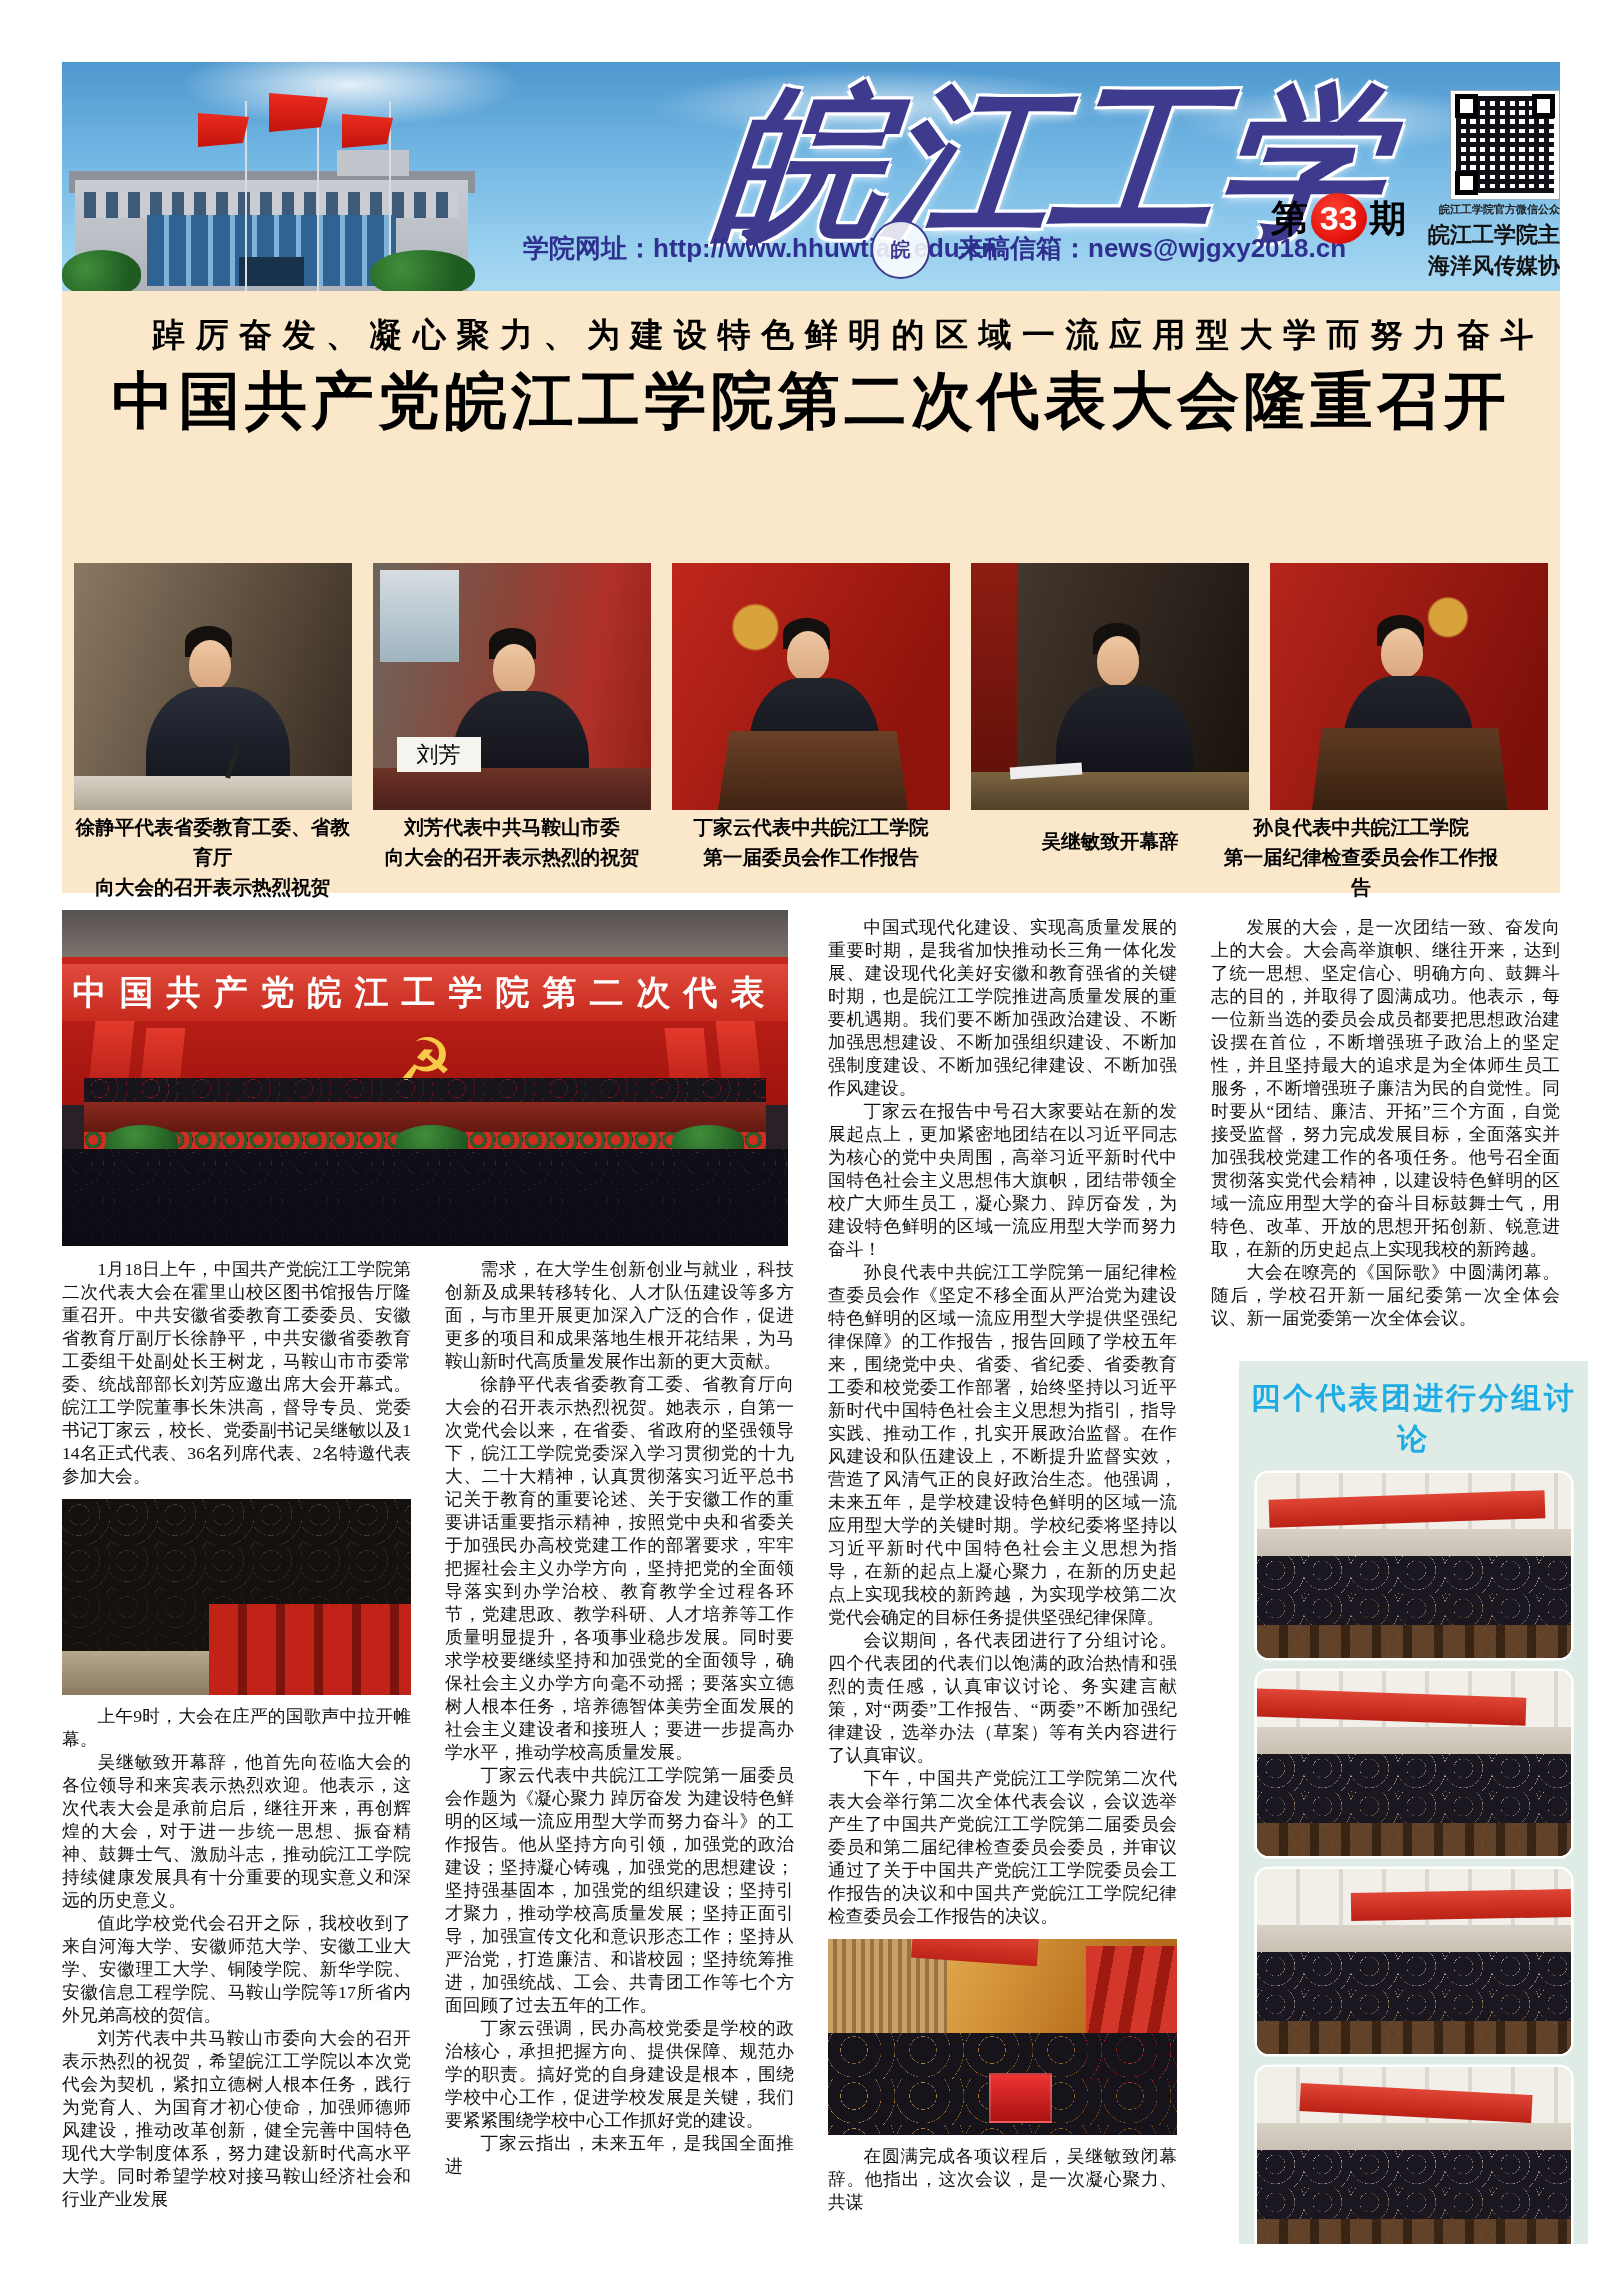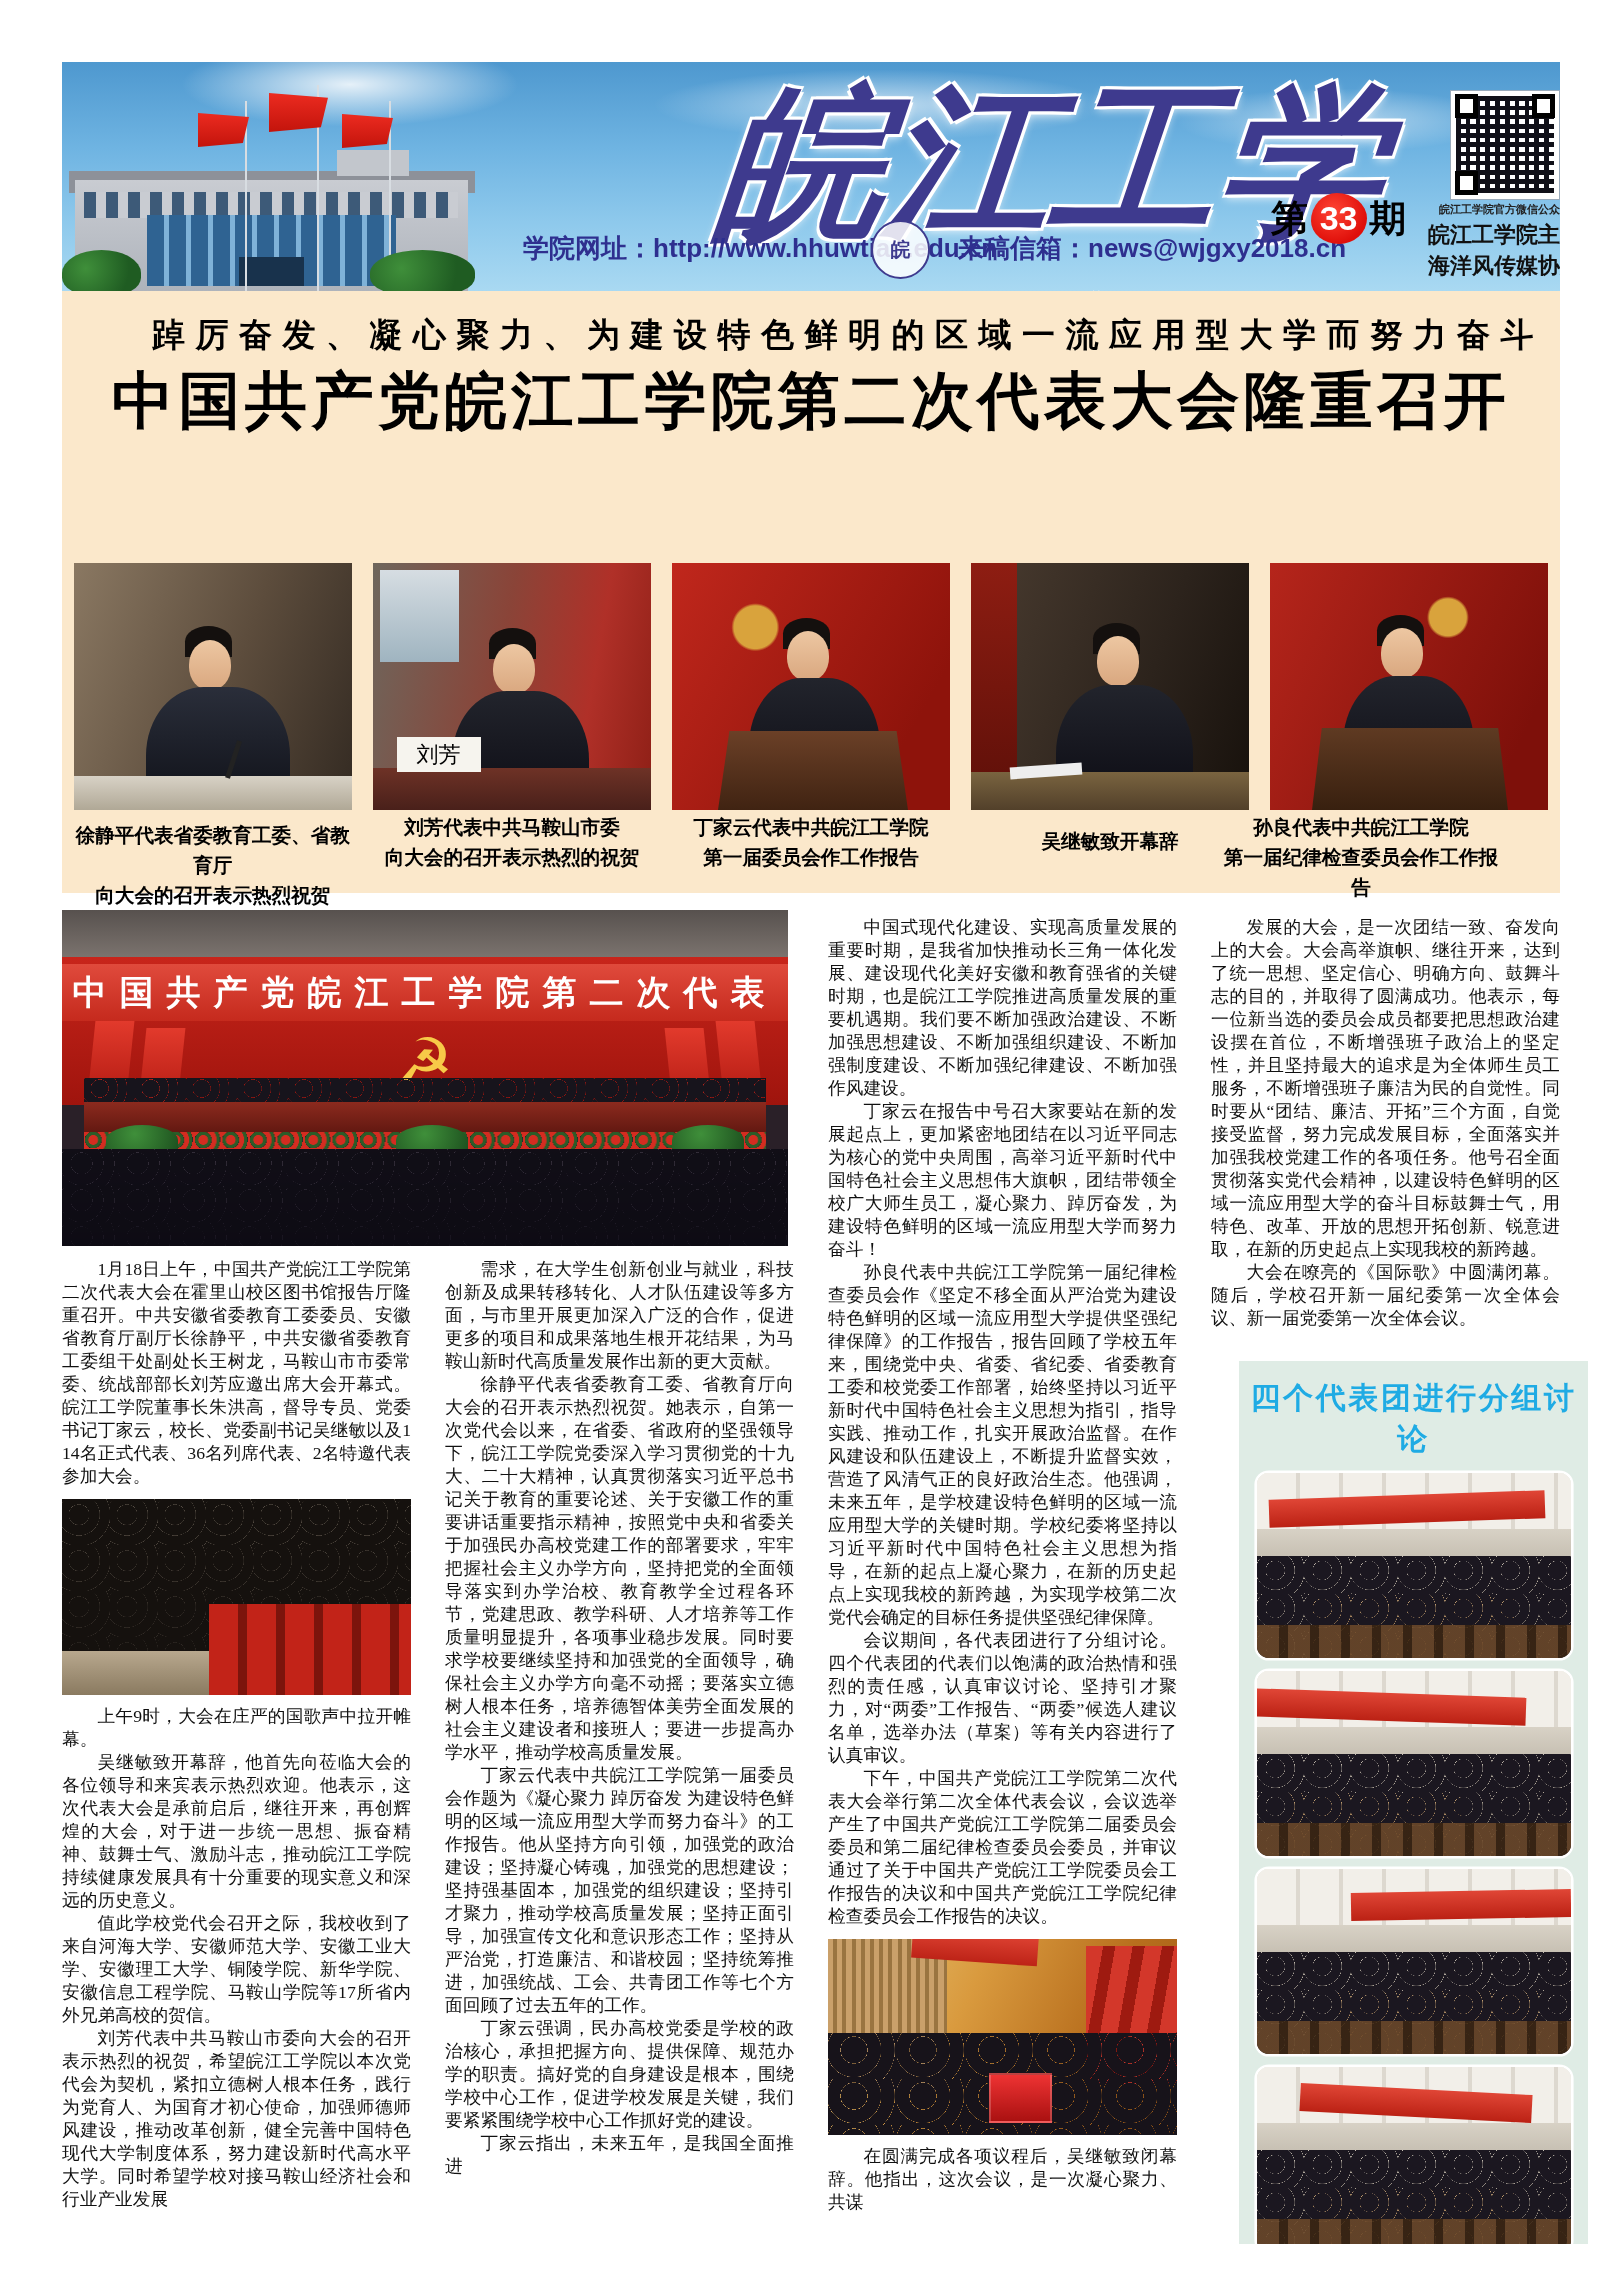--- a/index.html
+++ b/index.html
@@ -246,21 +246,21 @@
       <div class="desk"></div>
         <div class="paper"></div>
     </div>
     <div class="tp v5" style="left:1208px;">
       <div class="hair"></div>
         <div class="head"></div>
         <div class="torso"></div>
       <div class="podium"></div>
     </div>
 
-    <div class="cap" style="left:11.8px;margin-top:8px;">
+    <div class="cap" style="left:11.8px;">
       <div>徐静平代表省委教育工委、省教育厅</div>
         <div>向大会的召开表示热烈祝贺</div>
     </div>
     <div class="cap" style="left:311px;">
       <div>刘芳代表中共马鞍山市委</div>
         <div>向大会的召开表示热烈的祝贺</div>
     </div>
     <div class="cap" style="left:610px;">
       <div>丁家云代表中共皖江工学院</div>
         <div>第一届委员会作工作报告</div>
@@ -317,21 +317,21 @@
         <p>丁家云强调，民办高校党委是学校的政治核心，承担把握方向、提供保障、规范办学的职责。搞好党的自身建设是根本，围绕学校中心工作，促进学校发展是关键，我们要紧紧围绕学校中心工作抓好党的建设。</p>
         <p>丁家云指出，未来五年，是我国全面推进</p>
       </div>
   </div>
 
   <div class="col" style="left:828px;top:916px;height:1328px;">
     <div>
         <p>中国式现代化建设、实现高质量发展的重要时期，是我省加快推动长三角一体化发展、建设现代化美好安徽和教育强省的关键时期，也是皖江工学院推进高质量发展的重要机遇期。我们要不断加强政治建设、不断加强思想建设、不断加强组织建设、不断加强制度建设、不断加强纪律建设、不断加强作风建设。</p>
         <p>丁家云在报告中号召大家要站在新的发展起点上，更加紧密地团结在以习近平同志为核心的党中央周围，高举习近平新时代中国特色社会主义思想伟大旗帜，团结带领全校广大师生员工，凝心聚力、踔厉奋发，为建设特色鲜明的区域一流应用型大学而努力奋斗！</p>
         <p>孙良代表中共皖江工学院第一届纪律检查委员会作《坚定不移全面从严治党为建设特色鲜明的区域一流应用型大学提供坚强纪律保障》的工作报告，报告回顾了学校五年来，围绕党中央、省委、省纪委、省委教育工委和校党委工作部署，始终坚持以习近平新时代中国特色社会主义思想为指引，指导实践、推动工作，扎实开展政治监督。在作风建设和队伍建设上，不断提升监督实效，营造了风清气正的良好政治生态。他强调，未来五年，是学校建设特色鲜明的区域一流应用型大学的关键时期。学校纪委将坚持以习近平新时代中国特色社会主义思想为指导，在新的起点上凝心聚力，在新的历史起点上实现我校的新跨越，为实现学校第二次党代会确定的目标任务提供坚强纪律保障。</p>
-        <p>会议期间，各代表团进行了分组讨论。四个代表团的代表们以饱满的政治热情和强烈的责任感，认真审议讨论、坚持引才聚力，对“两委”工作报告、“两委”候选人建议名单，选举办法（草案）等有关内容进行了认真审议。</p>
+        <p>会议期间，各代表团进行了分组讨论。四个代表团的代表们以饱满的政治热情和强烈的责任感，认真审议讨论、务实建言献策，对“两委”工作报告、“两委”不断加强纪律建设，选举办法（草案）等有关内容进行了认真审议。</p>
         <p>下午，中国共产党皖江工学院第二次代表大会举行第二次全体代表会议，会议选举产生了中国共产党皖江工学院第二届委员会委员和第二届纪律检查委员会委员，并审议通过了关于中国共产党皖江工学院委员会工作报告的决议和中国共产党皖江工学院纪律检查委员会工作报告的决议。</p>
       </div>
     <div class="inline-photo ph-vote">
       <div class="slats"></div>
         <div class="bannr"></div>
       <div class="flags"></div>
       <div class="people"></div>
         <div class="box"></div>
     </div>
     <div>

